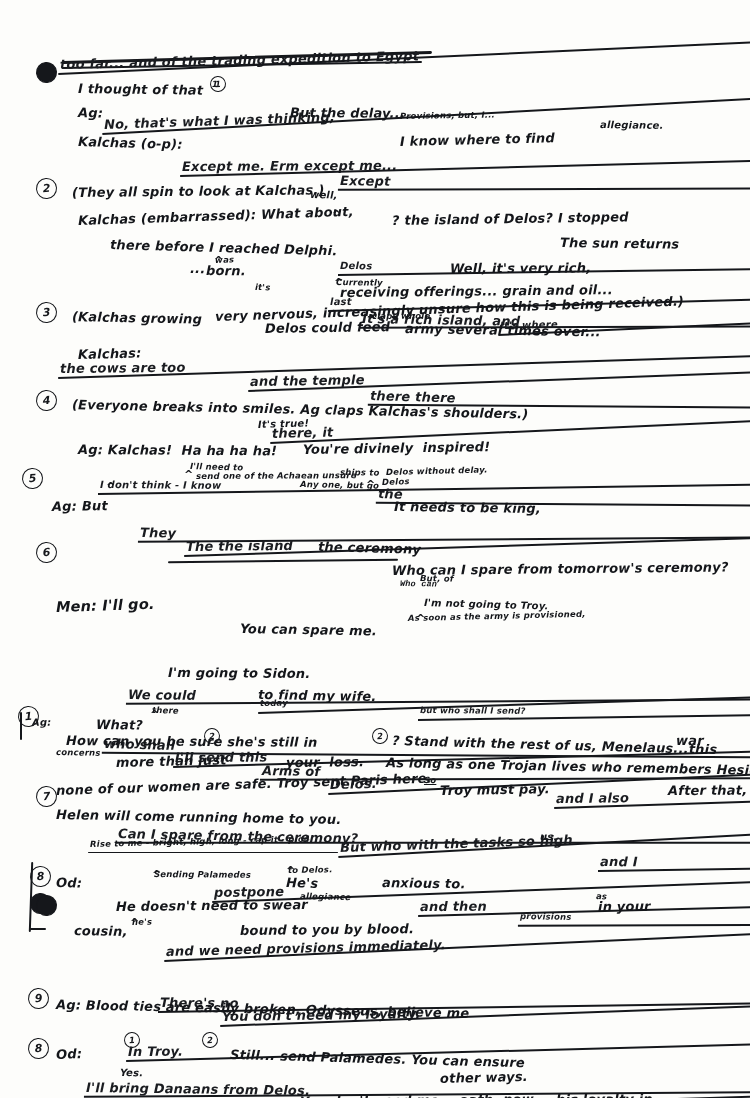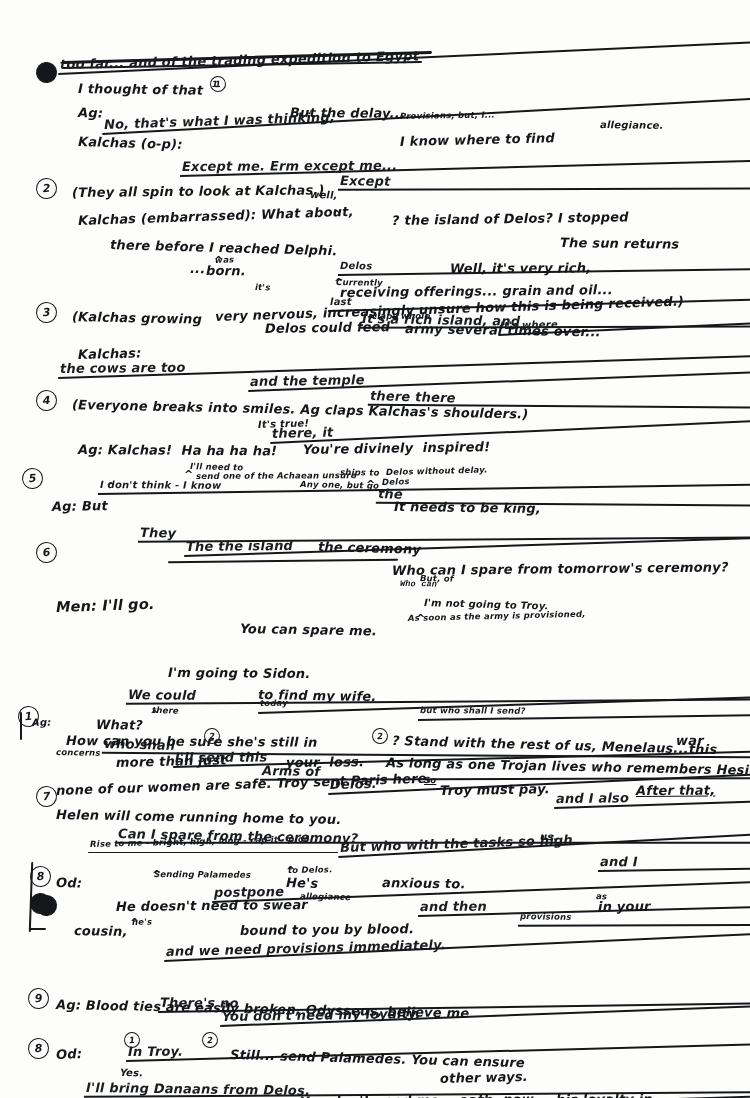--- a/index.html
+++ b/index.html
@@ -219,21 +219,21 @@
       <div class="hw norm" style="left: 66px; top: 734px; transform: rotate(0.4deg);">How can you be sure she's still in</div>
       <div class="hw norm" style="left: 392px; top: 734px; transform: rotate(1.6deg);">? Stand with the rest of us, Menelaus...this</div>
       <div class="hw norm" style="left: 676px; top: 734px; transform: rotate(-0.3deg);">war</div>
       <div class="hw tiny" style="left: 56px; top: 748px; transform: rotate(1deg);">concerns</div>
       <div class="hw norm" style="left: 116px; top: 756px; transform: rotate(-1.4deg);">more than just</div>
       <div class="hw norm" style="left: 286px; top: 756px; transform: rotate(-0.6deg);">your  loss.</div>
       <div class="hw norm" style="left: 386px; top: 756px; transform: rotate(1.2deg);">As long as one Trojan lives who remembers Hesione,</div>
       <div class="hw norm" style="left: 56px; top: 784px; transform: rotate(-1.9deg);">none of our women are safe. Troy sent Paris here.</div>
       <div class="hw tiny" style="left: 424px; top: 776px; transform: rotate(0.4deg); text-decoration: underline;">So</div>
       <div class="hw norm" style="left: 440px; top: 784px; transform: rotate(-0.9deg);">Troy must pay.</div>
-      <div class="hw norm" style="left: 636px; top: 784px; transform: rotate(-0.3deg); text-decoration: underline;">After that,</div>
+      <div class="hw norm" style="left: 668px; top: 784px; transform: rotate(-0.3deg);">After that,</div>
       <div class="hw norm" style="left: 56px; top: 808px; transform: rotate(1deg);">Helen will come running home to you.</div>
       <div class="hw tiny" style="left: 90px; top: 840px; transform: rotate(-1.4deg);">Rise to me - bright, high, long - cap it - p.o4</div>
       <div class="hw small" style="left: 540px; top: 832px; transform: rotate(0.8deg);">us.</div>
       <div class="hw norm" style="left: 56px; top: 876px; transform: rotate(1.2deg);">Od:</div>
       <div class="hw tiny" style="left: 154px; top: 870px; transform: rotate(0.4deg);">Sending Palamedes</div>
       <div class="hw tiny" style="left: 288px; top: 866px; transform: rotate(-0.9deg);">to Delos.</div>
       <div class="hw norm" style="left: 286px; top: 876px; transform: rotate(1.6deg);">He's</div>
       <div class="hw norm" style="left: 382px; top: 876px; transform: rotate(1deg);">anxious to.</div>
       <div class="hw norm" style="left: 116px; top: 900px; transform: rotate(-0.6deg);">He doesn't need to swear</div>
       <div class="hw tiny" style="left: 300px; top: 892px; transform: rotate(1.2deg);">allegiance</div>

